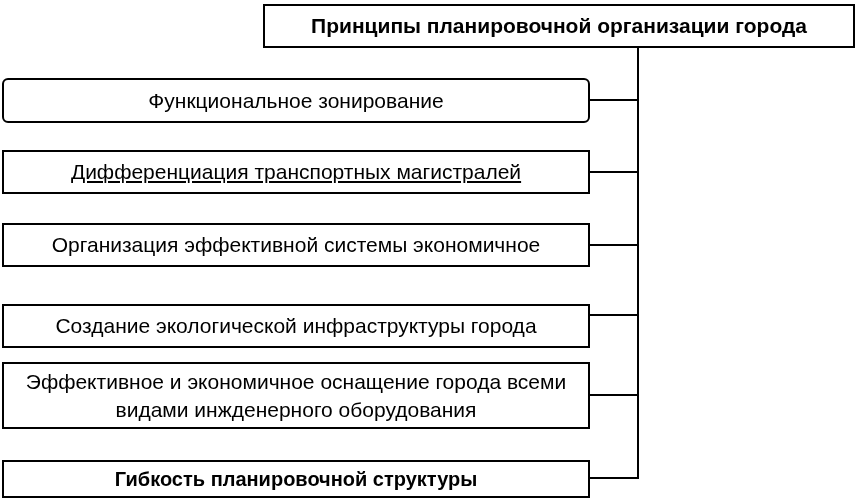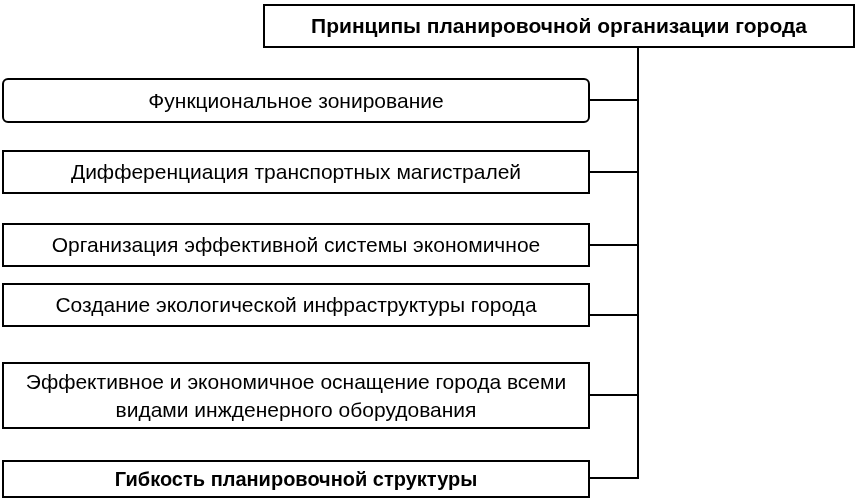--- a/index.html
+++ b/index.html
@@ -30,23 +30,23 @@
     padding: 0 4px;
   }
   .title-box {
     left: 263px;
     top: 4px;
     width: 592px;
     height: 44px;
     font-weight: bold;
   }
   .row-1 { left: 2px; top: 78px;  width: 588px; height: 45px; border-radius: 6px; }
-  .row-2 { left: 2px; top: 150px; width: 588px; height: 44px; }
+  .row-2 { left: 2px; top: 150px; width: 588px; height: 44px; text-decoration: underline; }
   .row-3 { left: 2px; top: 223px; width: 588px; height: 44px; }
-  .row-4 { left: 2px; top: 283px; width: 588px; height: 44px; }
+  .row-4 { left: 2px; top: 304px; width: 588px; height: 44px; }
   .row-5 { left: 2px; top: 362px; width: 588px; height: 67px; }
   .row-6 { left: 2px; top: 460px; width: 588px; height: 38px; font-weight: bold; font-size: 20px; }
   .line {
     position: absolute;
     background: #000000;
   }
   .trunk {
     left: 637px;
     top: 48px;
     width: 2px;

